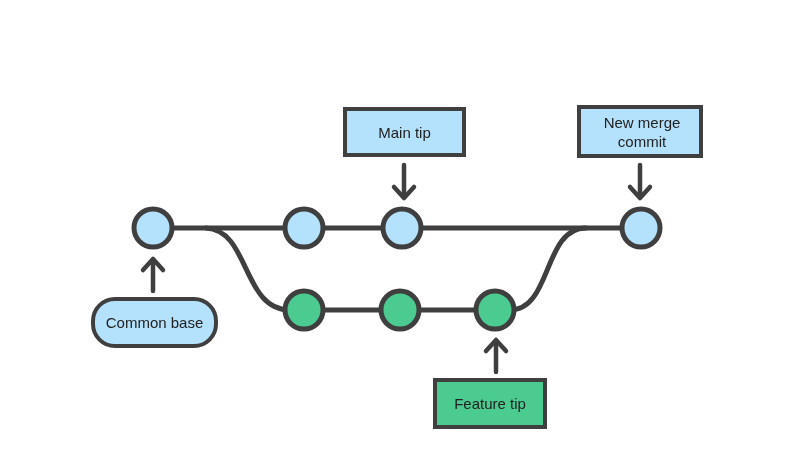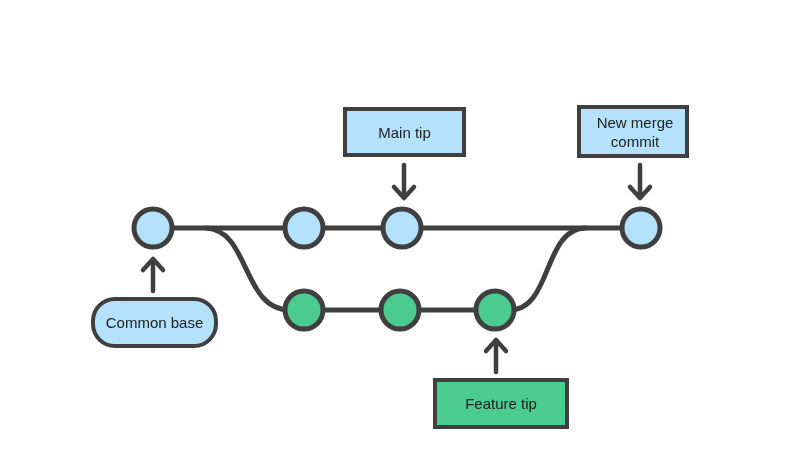--- a/index.html
+++ b/index.html
@@ -42,23 +42,23 @@
     justify-content: center;
     text-align: center;
     font-size: 15px;
     line-height: 19px;
     color: #222222;
     padding: 2px 4px;
   }
   .label-blue  { background: #b4e1fb; }
   .label-green { background: #4ccb90; }
   #label-main-tip    { left: 343px; top: 107px; width: 123px; height: 50px; }
-  #label-new-merge   { left: 577px; top: 105px; width: 112px; height: 53px; padding-left: 8px; }
+  #label-new-merge   { left: 577px; top: 105px; width: 126px; height: 53px; padding-left: 8px; }
   #label-common-base { left:  91px; top: 297px; width: 127px; height: 51px; border-radius: 24px; }
-  #label-feature-tip { left: 433px; top: 378px; width: 136px; height: 51px; }
+  #label-feature-tip { left: 433px; top: 378px; width: 114px; height: 51px; }
 </style>
 </head>
 <body>
 
 <div class="stage">
 
   <svg width="800" height="458" viewBox="0 0 800 458">
 
     <path class="graph-line" d="M 153 228 H 641"></path>
     <path class="graph-line" d="M 206 228 C 250 230 242 310 290 310"></path>

